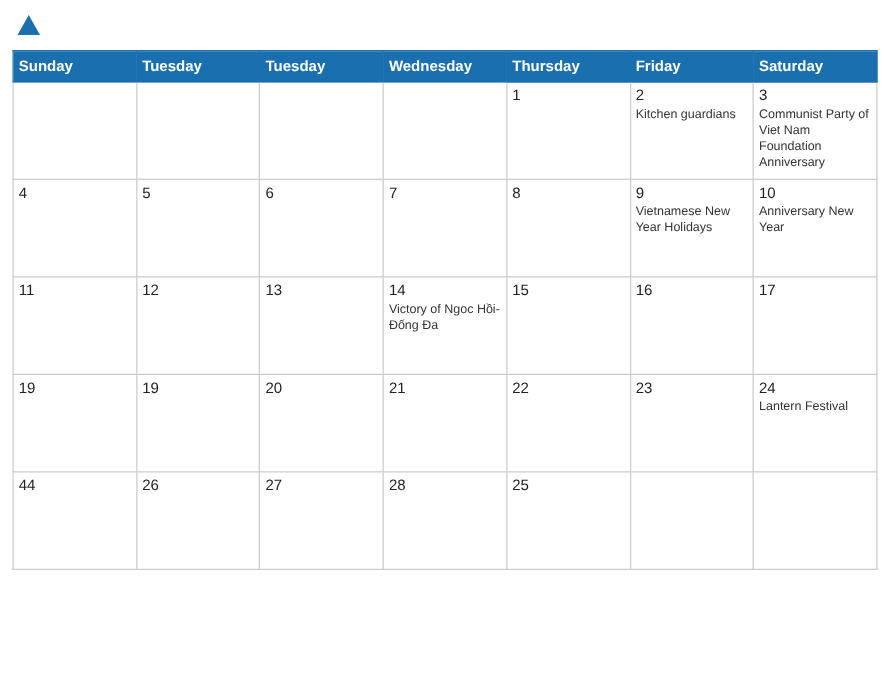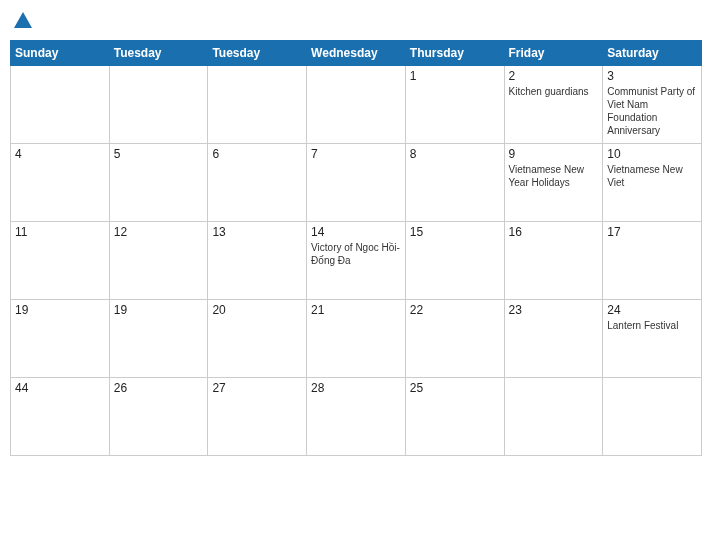--- a/index.html
+++ b/index.html
@@ -149,21 +149,21 @@
           <td>
             <span class="day-number">6</span>
           </td>
           <td>
             <span class="day-number">7</span>
           </td>
           <td>
             <span class="day-number">8</span>
           </td>
           <td><span class="day-number">9</span><span class="event-text">Vietnamese New Year Holidays</span></td>
-          <td><span class="day-number">10</span><span class="event-text">Vietnamese New Viet</span></td>
+          <td><span class="day-number">10</span><span class="event-text">Anniversary New Year</span></td>
         </tr>
         <tr>
           <td>
             <span class="day-number">11</span>
           </td>
           <td>
             <span class="day-number">12</span>
           </td>
           <td>
             <span class="day-number">13</span>

